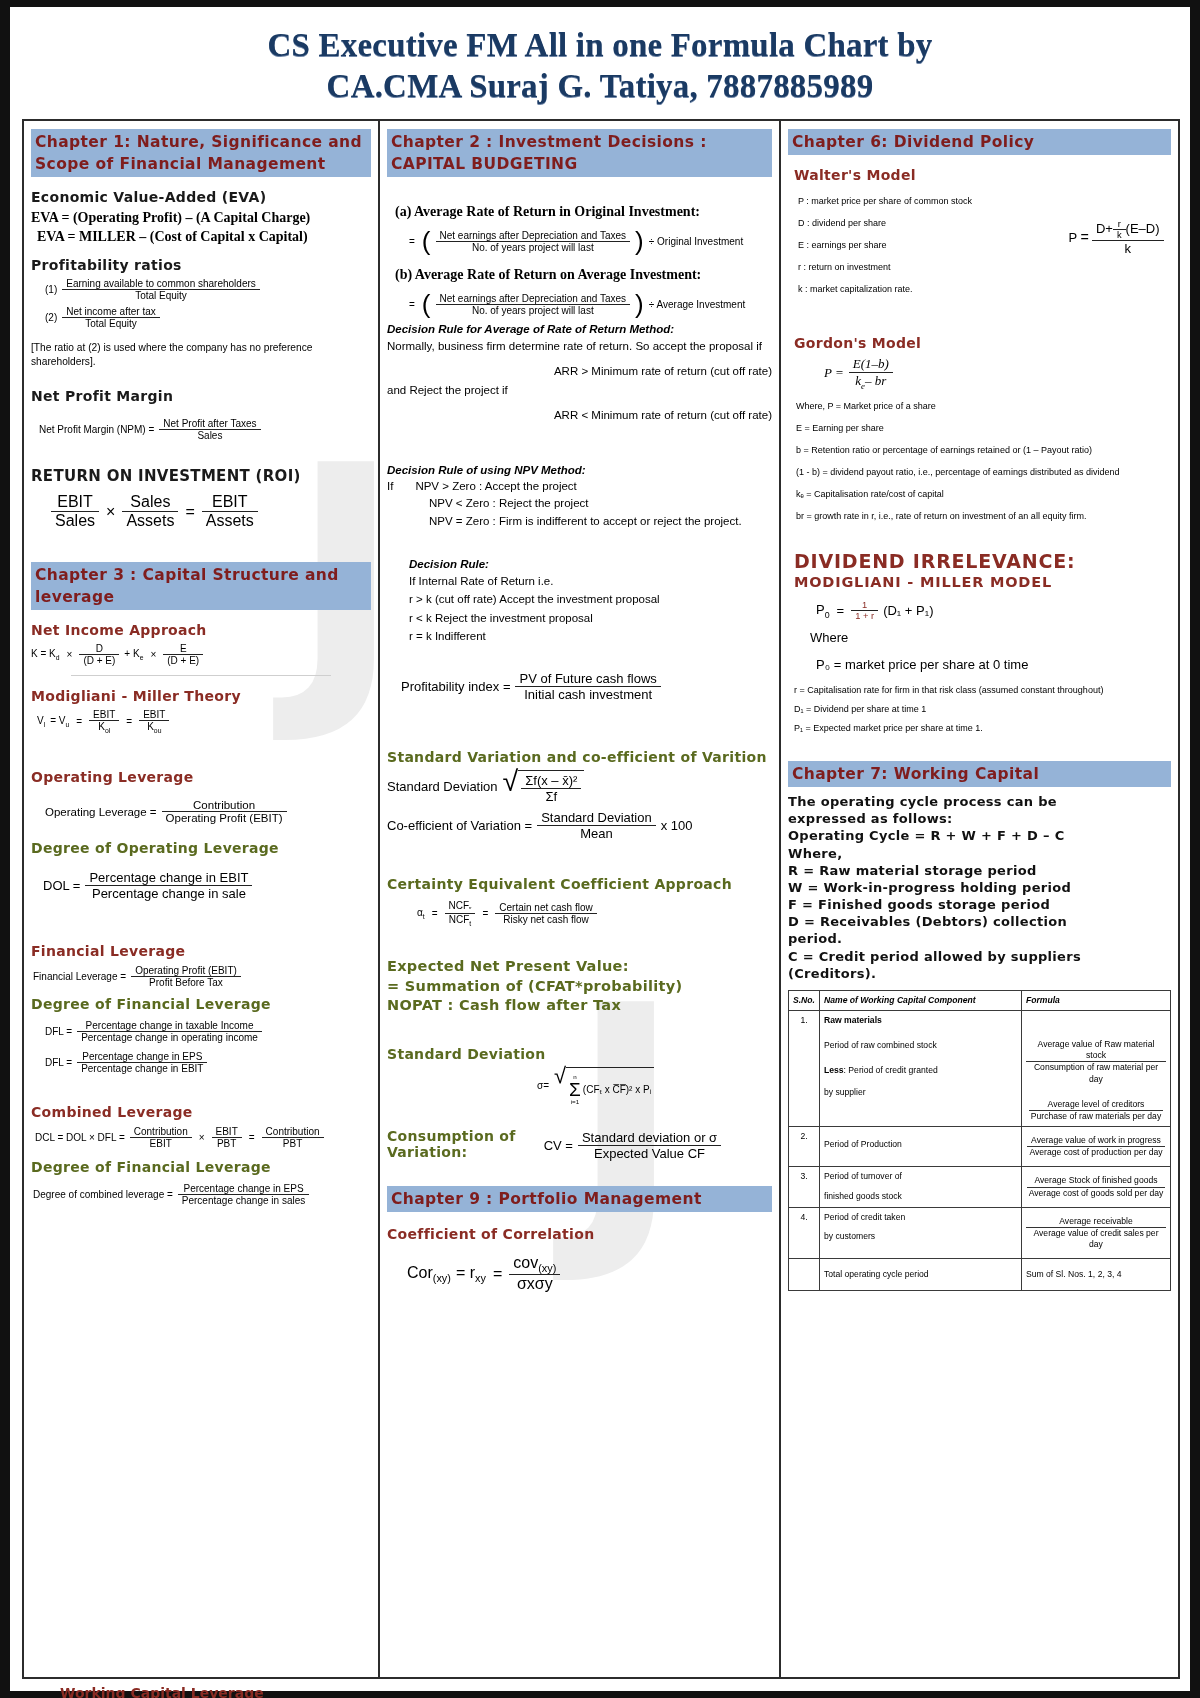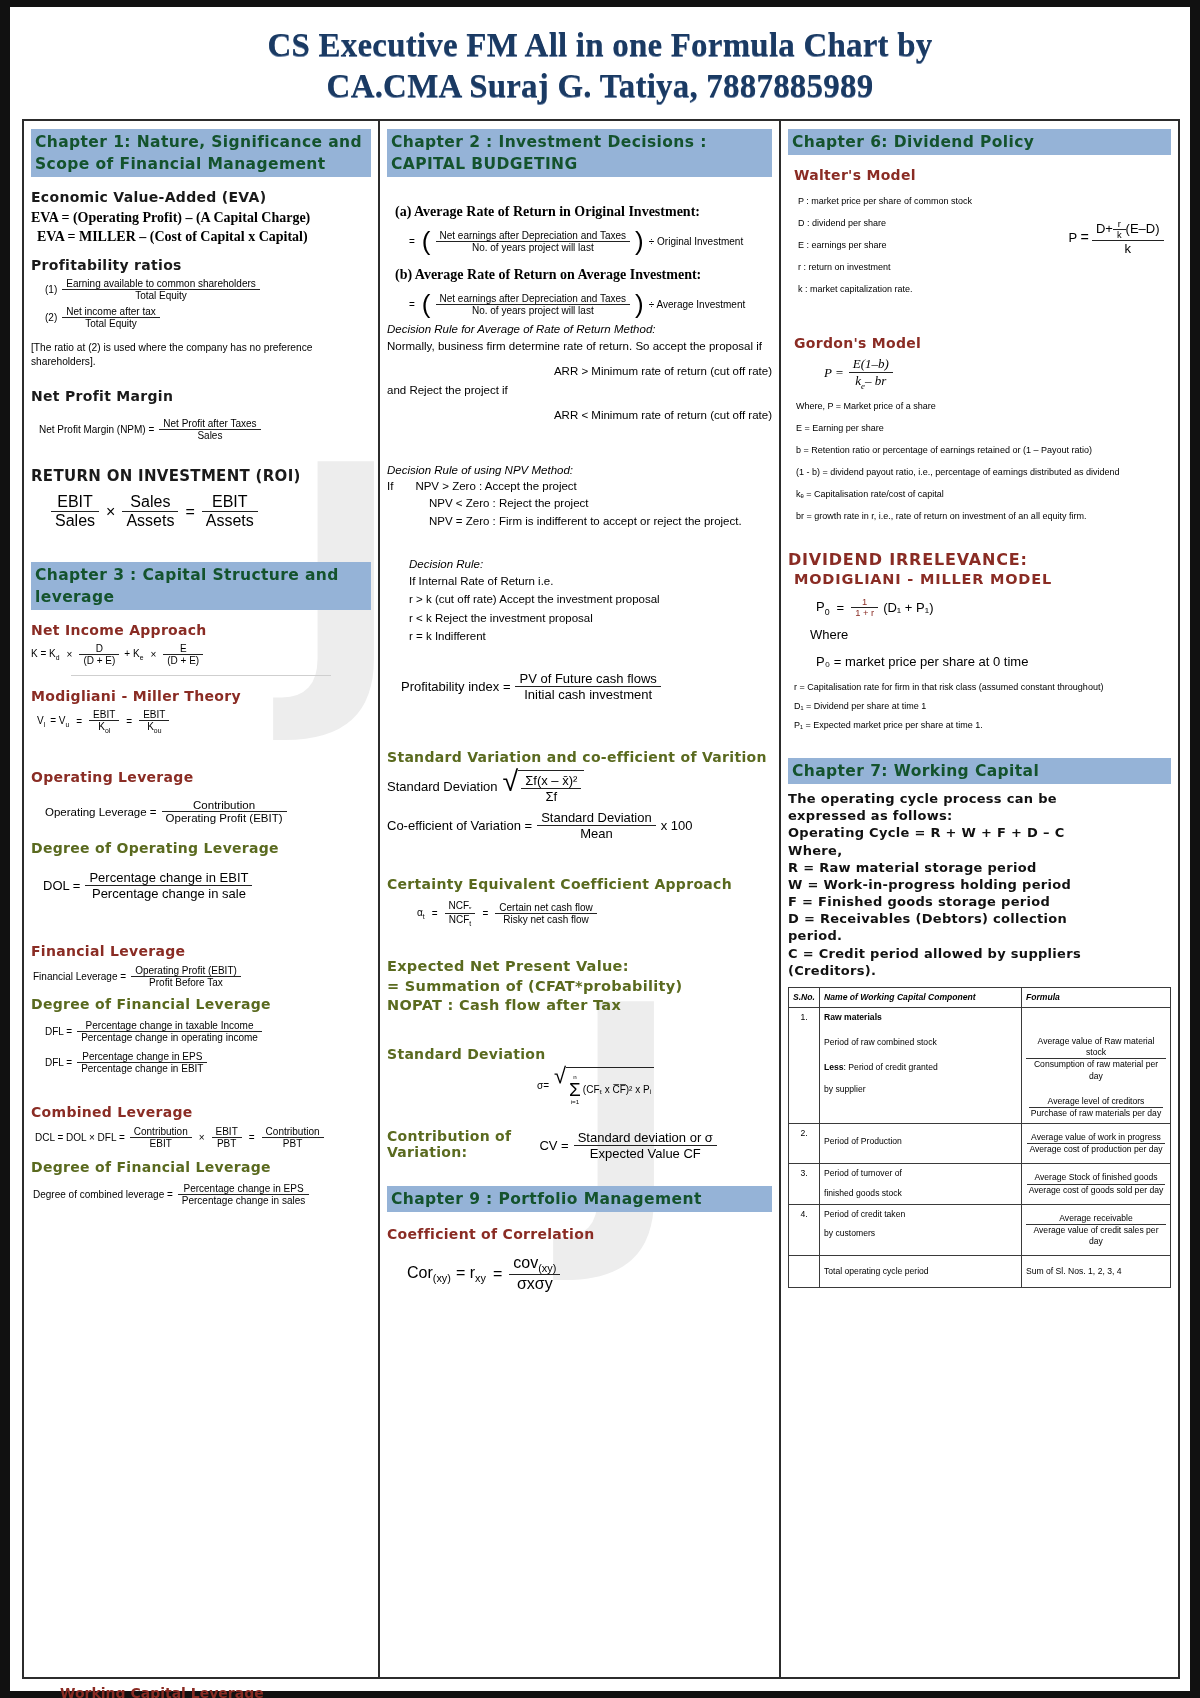--- a/index.html
+++ b/index.html
@@ -60,21 +60,21 @@
     box-sizing:border-box;
     background:transparent;
   }
   .col{position:relative;overflow:hidden;}
   .c1{width:340px;border-right:2px solid #2c2c2c;padding:6px 7px;}
   .c2{width:385px;border-right:2px solid #2c2c2c;padding:6px 7px;}
   .c3{width:auto;flex:1;padding:6px 7px;}
 
   .chead{
     background:#95b3d7;
-    color:#14532d;
+    color:#7f1d1d;
     font-family:"DejaVu Sans", sans-serif;
     font-weight:700;
     font-size:15.5px;
     line-height:1.42;
     padding:2px 4px;
     margin:2px 0 6px 0;
     letter-spacing:.4px;
   }
 
   .sub{
@@ -89,21 +89,21 @@
   .sub.dark{color:#1a1a1a;}
   .sub.tall{font-size:14.5px;line-height:1.35;}
 
   .bold-line{
     font-weight:700;font-size:14px;margin:3px 0 2px 0;
     font-family:Liberation Serif, serif;
   }
   .txt{font-size:11.5px;line-height:1.35;margin:3px 0;}
   .txt.sm{font-size:10.2px;}
   .txt.xs{font-size:9px;line-height:1.45;}
-  .ital{font-style:italic;font-weight:400;font-size:11.5px;margin:7px 0 4px 0;}
+  .ital{font-style:italic;font-weight:700;font-size:11.5px;margin:7px 0 4px 0;}
   .indent{margin-left:22px;}
   .indent2{margin-left:42px;}
 
   
   .frac{display:inline-block;vertical-align:middle;text-align:center;}
   .frac .n{display:block;padding:0 4px;border-bottom:1.4px solid #222;}
   .frac .d{display:block;padding:0 4px;}
   .eqrow{display:flex;align-items:center;gap:5px;font-size:11.5px;margin:5px 0;flex-wrap:wrap;}
   .eqrow.big{font-size:16px;}
   .eqrow.mid{font-size:13px;}
@@ -451,21 +451,21 @@
               </span>
               <span>(CFₜ x C̅F̅)² x Pᵢ</span>
             </span>
           </span>
         </span>
       </div>
 
       <div class="gap"></div>
       <div style="display:flex;align-items:flex-start;gap:28px">
         <div>
-          <div class="sub green" style="margin:0">Contribution of</div>
+          <div class="sub green" style="margin:0">Consumption of</div>
           <div class="sub green" style="margin:0">Variation:</div>
         </div>
         <div class="eqrow mid" style="margin-top:2px">
           <span>CV =</span>
           <span class="frac">
             <span class="n">Standard deviation or σ</span>
             <span class="d">Expected Value CF</span>
           </span>
         </div>
       </div>
@@ -525,21 +525,21 @@
       <div style="padding-left:8px">
         <div class="txt xs" style="margin:9px 0">Where, P = Market price of a share</div>
         <div class="txt xs" style="margin:9px 0">E = Earning per share</div>
         <div class="txt xs" style="margin:9px 0">b = Retention ratio or percentage of earnings retained or (1 – Payout ratio)</div>
         <div class="txt xs" style="margin:9px 0">(1 - b) = dividend payout ratio, i.e., percentage of earnings distributed as dividend</div>
         <div class="txt xs" style="margin:9px 0">kₑ = Capitalisation rate/cost of capital</div>
         <div class="txt xs" style="margin:9px 0">br = growth rate in r, i.e., rate of return on investment of an all equity firm.</div>
       </div>
 
       <div class="gap"></div>
-      <div class="sub" style="margin:0 0 0 0;font-size:16px;letter-spacing:.8px">DIVIDEND IRRELEVANCE:</div>
+      <div class="sub" style="margin:0 0 0 6px;font-size:19px;letter-spacing:.8px">DIVIDEND IRRELEVANCE:</div>
       <div class="sub" style="margin:2px 0 0 6px;font-size:14.5px;letter-spacing:.8px">MODIGLIANI - MILLER MODEL</div>
 
       <div class="eqrow mid" style="margin:10px 0 0 28px">
         <span><span>P</span><sub>0</sub></span>
         <span class="op">=</span>
         <span class="frac" style="font-size:.72em;color:#8a2c24">
           <span class="n">1</span>
           <span class="d">1 + r</span>
         </span>
         <span>(D₁ + P₁)</span>

